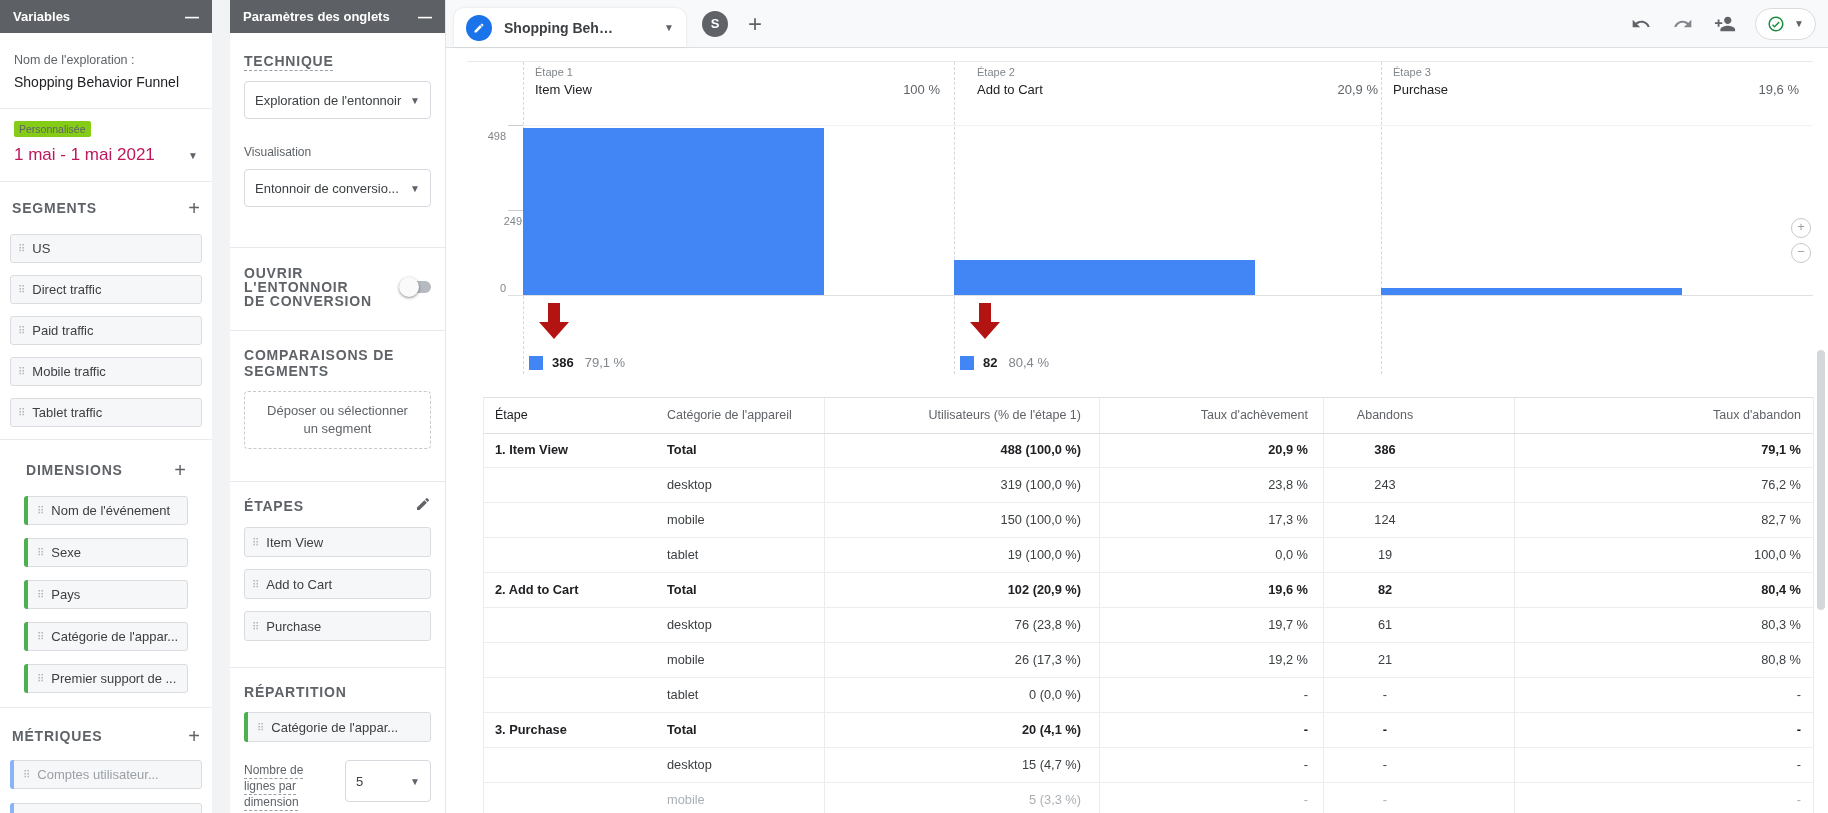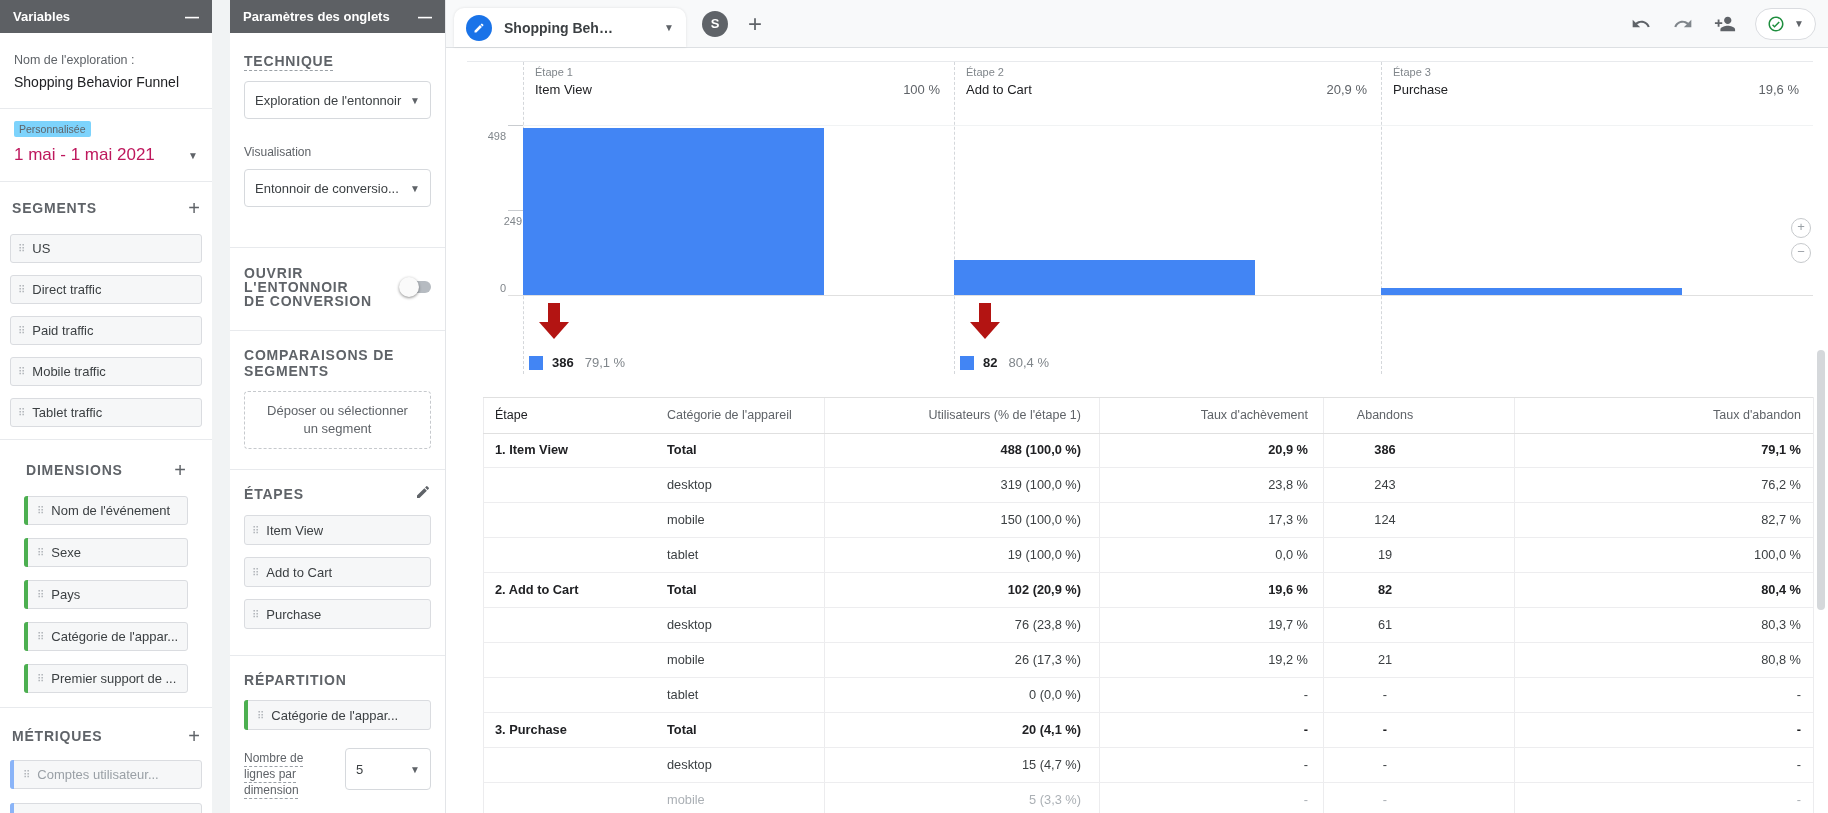--- a/index.html
+++ b/index.html
@@ -19,21 +19,21 @@
   .muted{color:#5f6368;font-size:12.5px;}
   .chip{position:relative;display:flex;align-items:center;height:27px;background:#f6f7f8;
         border:1px solid #dadce0;border-radius:3px;padding-left:7px;}
   .grip{font-family:"DejaVu Sans",sans-serif;font-size:10px;color:#b0b4b9;margin-right:8px;letter-spacing:-1px;}
   .chip .lbl{font-size:13px;color:#3c4043;white-space:nowrap;overflow:hidden;}
   .edge{position:absolute;left:-1px;top:-1px;bottom:-1px;width:4px;border-radius:3px 0 0 3px;}
   .edge.green{background:#4caf50;}
   .edge.blue{background:#8ab4f8;}
   .chip.edged{padding-left:12px;}
   .chip.metric .lbl{color:#9aa0a6;}
-  .badge{display:inline-block;background:#7dd3fc;color:#5f6368;font-size:10.5px;
+  .badge{display:inline-block;background:#84cc16;color:#5f6368;font-size:10.5px;
          padding:2px 5px;border-radius:2px;}
   .selectbox{display:flex;align-items:center;justify-content:space-between;height:36px;
              border:1px solid #d6d9dd;border-radius:4px;padding:0 10px;font-size:13px;
              color:#3c4043;background:#fff;cursor:pointer;}
   .caret{font-size:10px;color:#5f6368;}
   .toggle{position:relative;width:30px;height:12px;background:#b6bbc1;border-radius:6px;flex:none;cursor:pointer;}
   .toggle .knob{position:absolute;left:-2px;top:-4px;width:20px;height:20px;border-radius:50%;
                 background:#fafafa;box-shadow:0 1px 3px rgba(0,0,0,.45);}
   .dropzone{border:1px dashed #c6c9cd;border-radius:4px;padding:10px 16px;text-align:center;
             font-size:13px;color:#5f6368;line-height:18px;cursor:pointer;}
@@ -208,21 +208,21 @@
       </div>
     </div>
     <div class="sect" style="padding:18px 14px 22px;">
       <div style="display:flex;align-items:center;justify-content:space-between;">
         <span class="slabel" style="width:130px;line-height:14px;">OUVRIR L'ENTONNOIR DE CONVERSION</span>
         <div class="toggle">
             <div class="knob"></div>
           </div>
       </div>
     </div>
-    <div class="sect" style="padding:16px 14px 20px;">
+    <div class="sect" style="padding:16px 14px 32px;">
       <div class="slabel">COMPARAISONS DE SEGMENTS</div>
       <div class="dropzone" style="margin-top:12px;">Déposer ou sélectionner un segment</div>
     </div>
     <div class="sect" style="padding:14px 14px 26px;">
       <div style="display:flex;align-items:center;justify-content:space-between;margin-bottom:12px;">
         <span class="slabel">ÉTAPES</span>
         <span style="cursor:pointer;">
           <svg width="16" height="16" viewBox="0 0 24 24">
               <path fill="#5f6368" d="M3 17.25V21h3.75L17.81 9.94l-3.75-3.75L3 17.25zM20.71 7.04c.39-.39.39-1.02 0-1.41l-2.34-2.34a.9959.9959 0 0 0-1.41 0l-1.83 1.83 3.75 3.75 1.83-1.83z"></path>
             </svg>
@@ -309,21 +309,21 @@
     <div class="vdash" style="left:508px;top:62px;height:312px;"></div>
     <div class="vdash" style="left:935px;top:62px;height:312px;"></div>
 
     <div class="fcol" style="left:77px;width:431px;">
       <div class="fstep">Étape 1</div>
       <div class="fnamerow">
           <span class="fname">Item View</span>
           <span class="fpct">100 %</span>
         </div>
     </div>
-    <div class="fcol" style="left:508px;width:427px;">
+    <div class="fcol" style="left:519px;width:427px;">
       <div class="fstep">Étape 2</div>
       <div class="fnamerow">
           <span class="fname">Add to Cart</span>
           <span class="fpct">20,9 %</span>
         </div>
     </div>
     <div class="fcol" style="left:935px;width:432px;">
       <div class="fstep">Étape 3</div>
       <div class="fnamerow">
           <span class="fname">Purchase</span>

